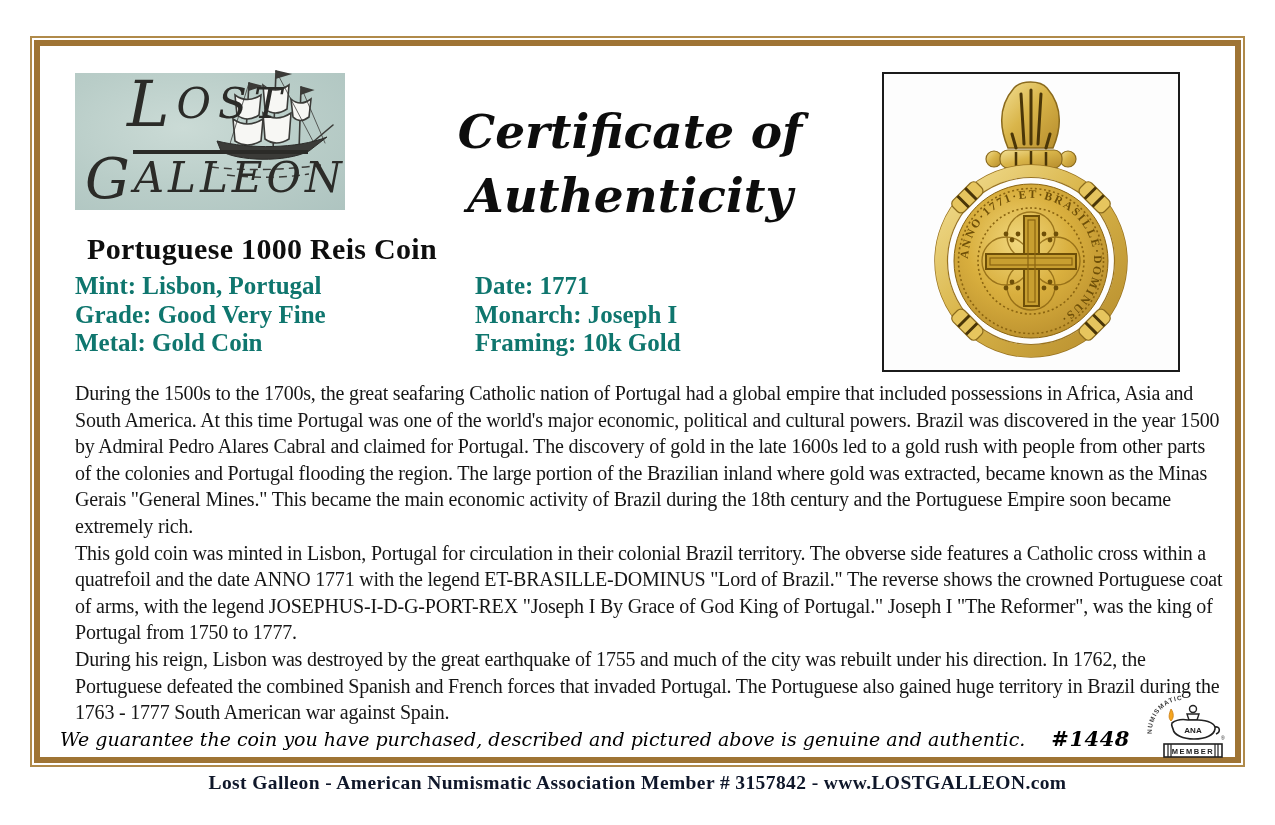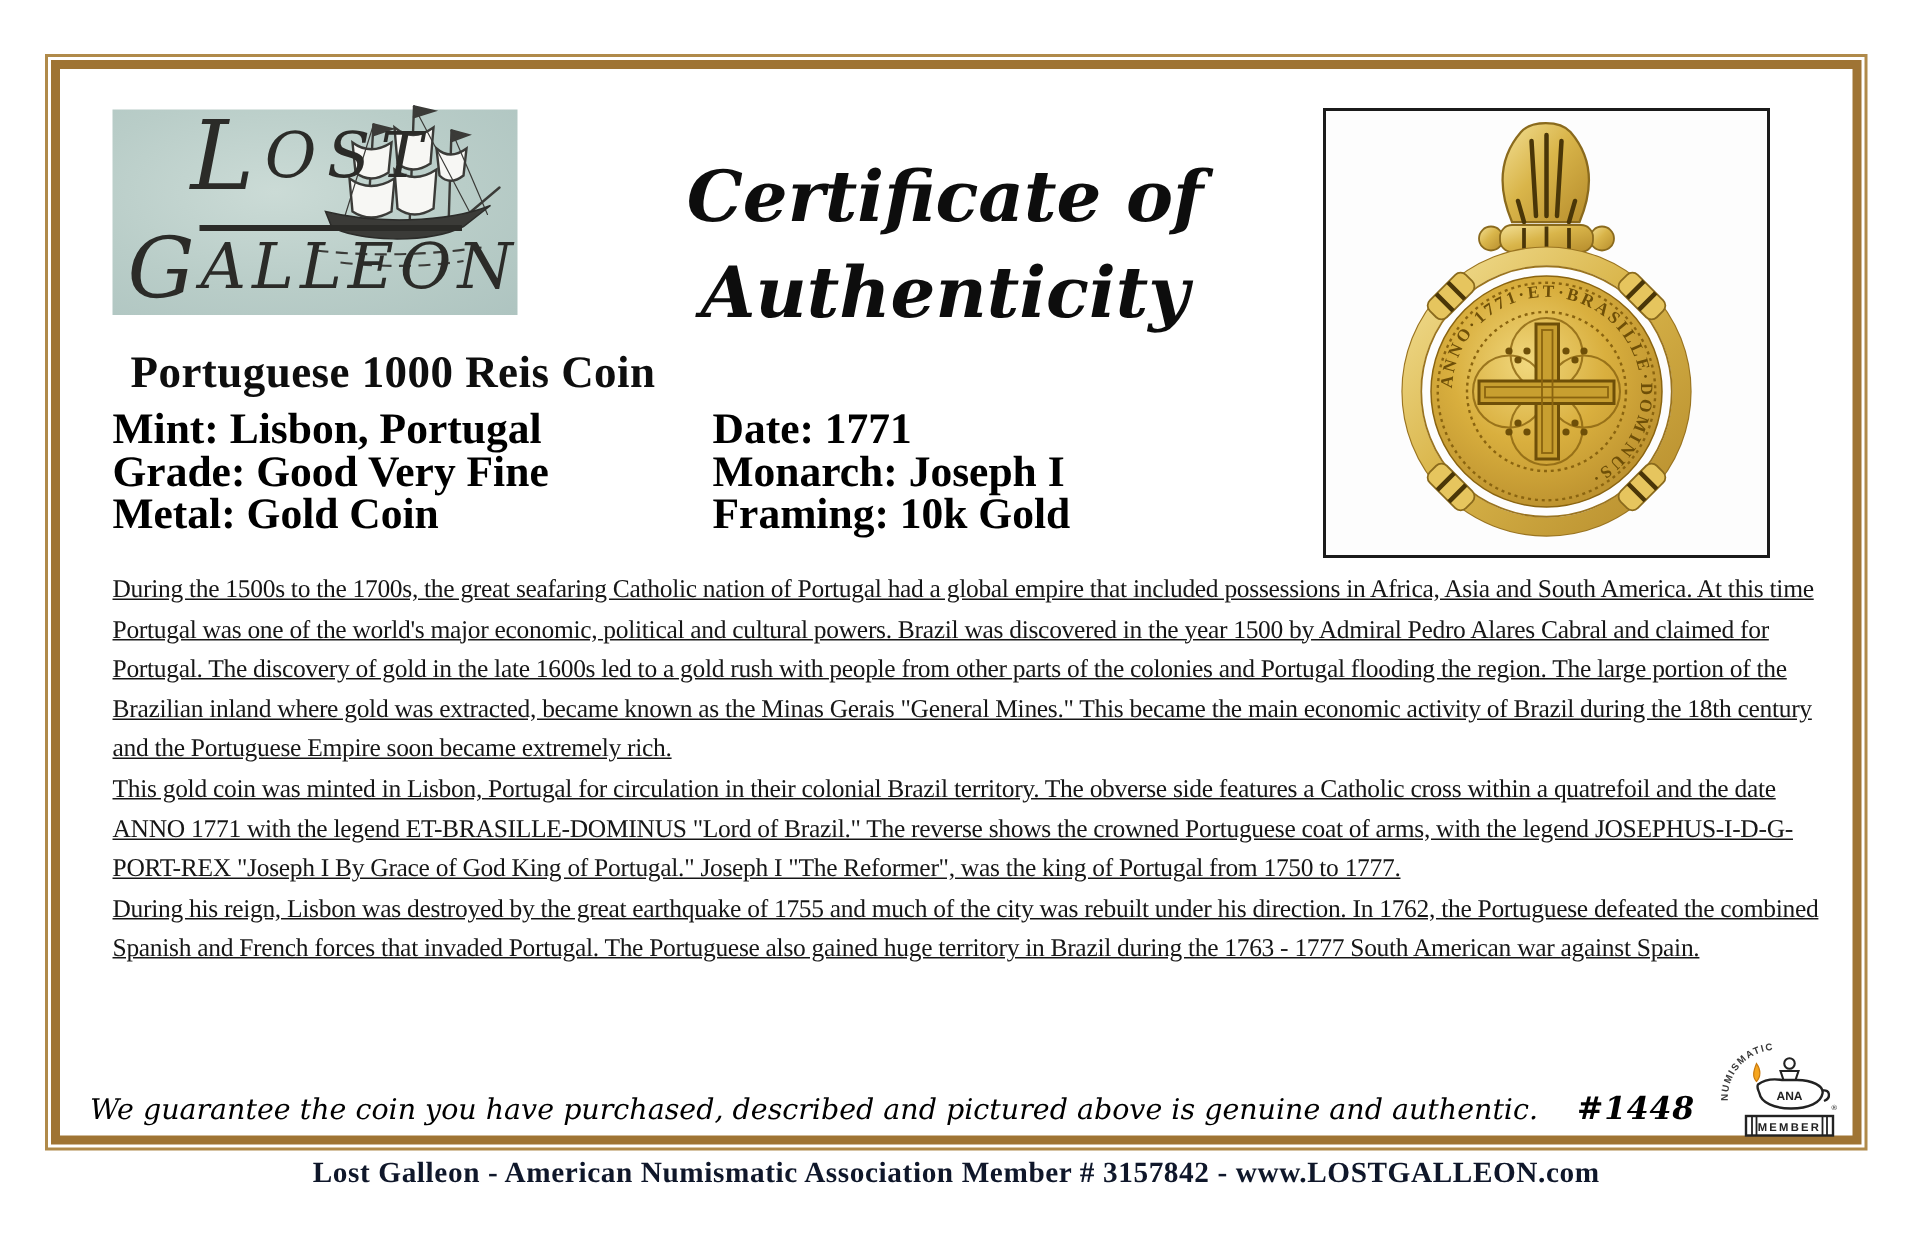--- a/index.html
+++ b/index.html
@@ -39,28 +39,28 @@
   
   .coin-photo {
     position:absolute; left:882px; top:72px; width:298px; height:300px;
     background:#fdfdfd; border:2px solid #1b1b1b;
   }
   
   .coin-heading {
     position:absolute; left:75px; top:232px; font-size:30px; font-weight:bold;
     letter-spacing:0.3px; color:#0e0e0e;margin-left:12px;
   }
-  .specs { position:absolute; left:75px; top:272px; width:800px; font-size:29px; font-weight:bold; color:#000000; }
+  .specs { position:absolute; left:75px; top:272px; width:800px; font-size:25px; font-weight:bold; color:#0f766e; }
   .spec-row { height:28.5px; line-height:28.5px; white-space:nowrap; }
   .spec-col2 { position:absolute; left:400px; top:0; }
   .spec-col { float:left; }
   
   .body-text {
     position:absolute; left:75px; top:380px; width:1150px;
-    font-size:17px; line-height:26.6px; letter-spacing:-0.2px; color:#161616;text-decoration:underline;
+    font-size:20px; line-height:26.6px; letter-spacing:-0.2px; color:#161616;
   }
   
   .guarantee {
     position:absolute; left:60px; top:726px; width:1060px; text-align:center;
     font-family:"DejaVu Serif", serif; font-style:italic; font-size:19px; color:#000000;
     white-space:nowrap;
   }
   .cert-number { font-weight:bold; margin-left:26px; font-size:21px; letter-spacing:0.5px; }
   
   .ana-badge { position:absolute; left:1146px; top:694px; }

